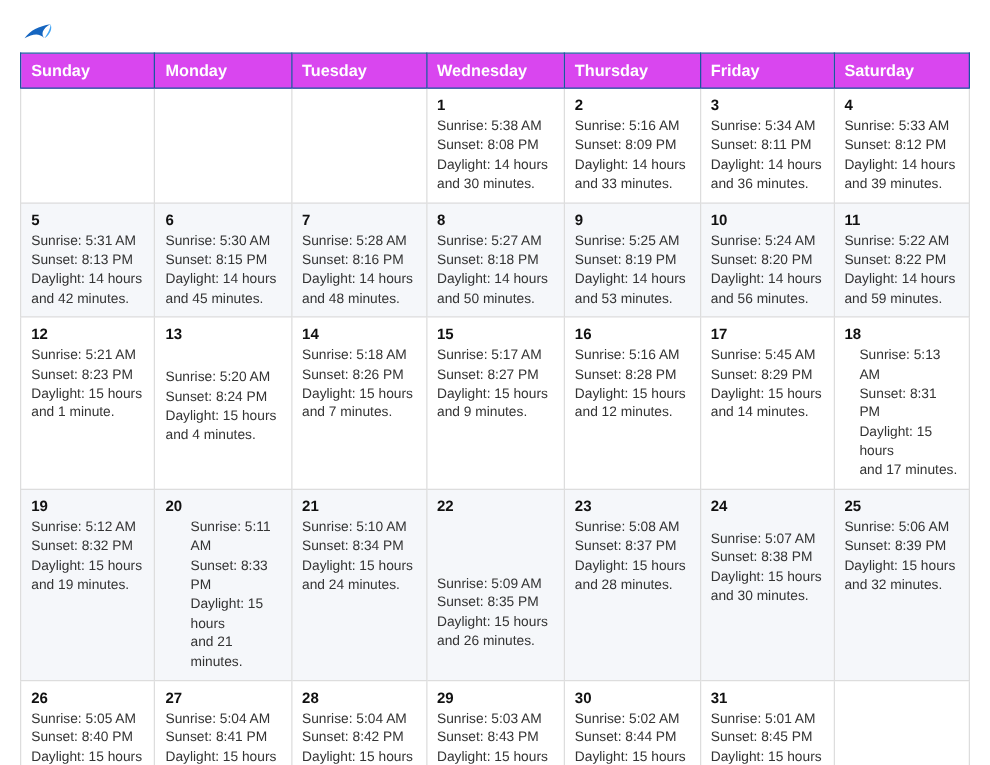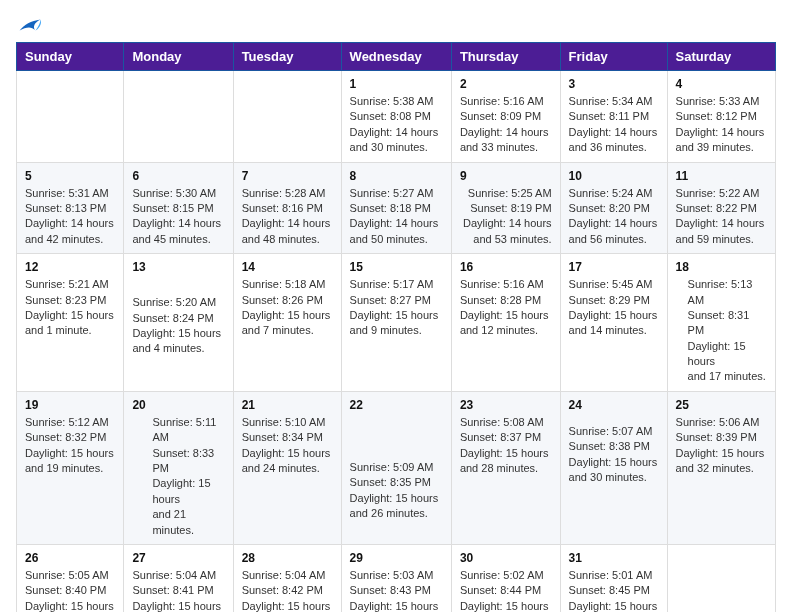--- a/index.html
+++ b/index.html
@@ -52,21 +52,21 @@
     .location-title {
       font-size: 15px;
       color: #333;
     }
     .calendar-table {
       width: 100%;
       border-collapse: collapse;
       border: 1px solid #ccc;
     }
     .calendar-table th {
-      background-color: #4c1d95;
+      background-color: #d946ef;
       color: #fff;
       text-align: left;
       padding: 6px 8px;
       font-size: 13px;
       font-weight: bold;
       border: 1px solid #1a56a0;
     }
     .calendar-table td {
       vertical-align: top;
       padding: 6px 8px;
@@ -185,21 +185,21 @@
         </td>
         <td>
           <div class="day-number">8</div>
           <div class="day-info" style="white-space: pre-line;">Sunrise: 5:27 AM
 Sunset: 8:18 PM
 Daylight: 14 hours
 and 50 minutes.</div>
         </td>
         <td>
           <div class="day-number">9</div>
-          <div class="day-info" style="white-space: pre-line; text-align: right;">Sunrise: 5:25 AM
+          <div class="day-info" style="white-space: pre-line;">Sunrise: 5:25 AM
 Sunset: 8:19 PM
 Daylight: 14 hours
 and 53 minutes.</div>
         </td>
         <td>
           <div class="day-number">10</div>
           <div class="day-info" style="white-space: pre-line;">Sunrise: 5:24 AM
 Sunset: 8:20 PM
 Daylight: 14 hours
 and 56 minutes.</div>

